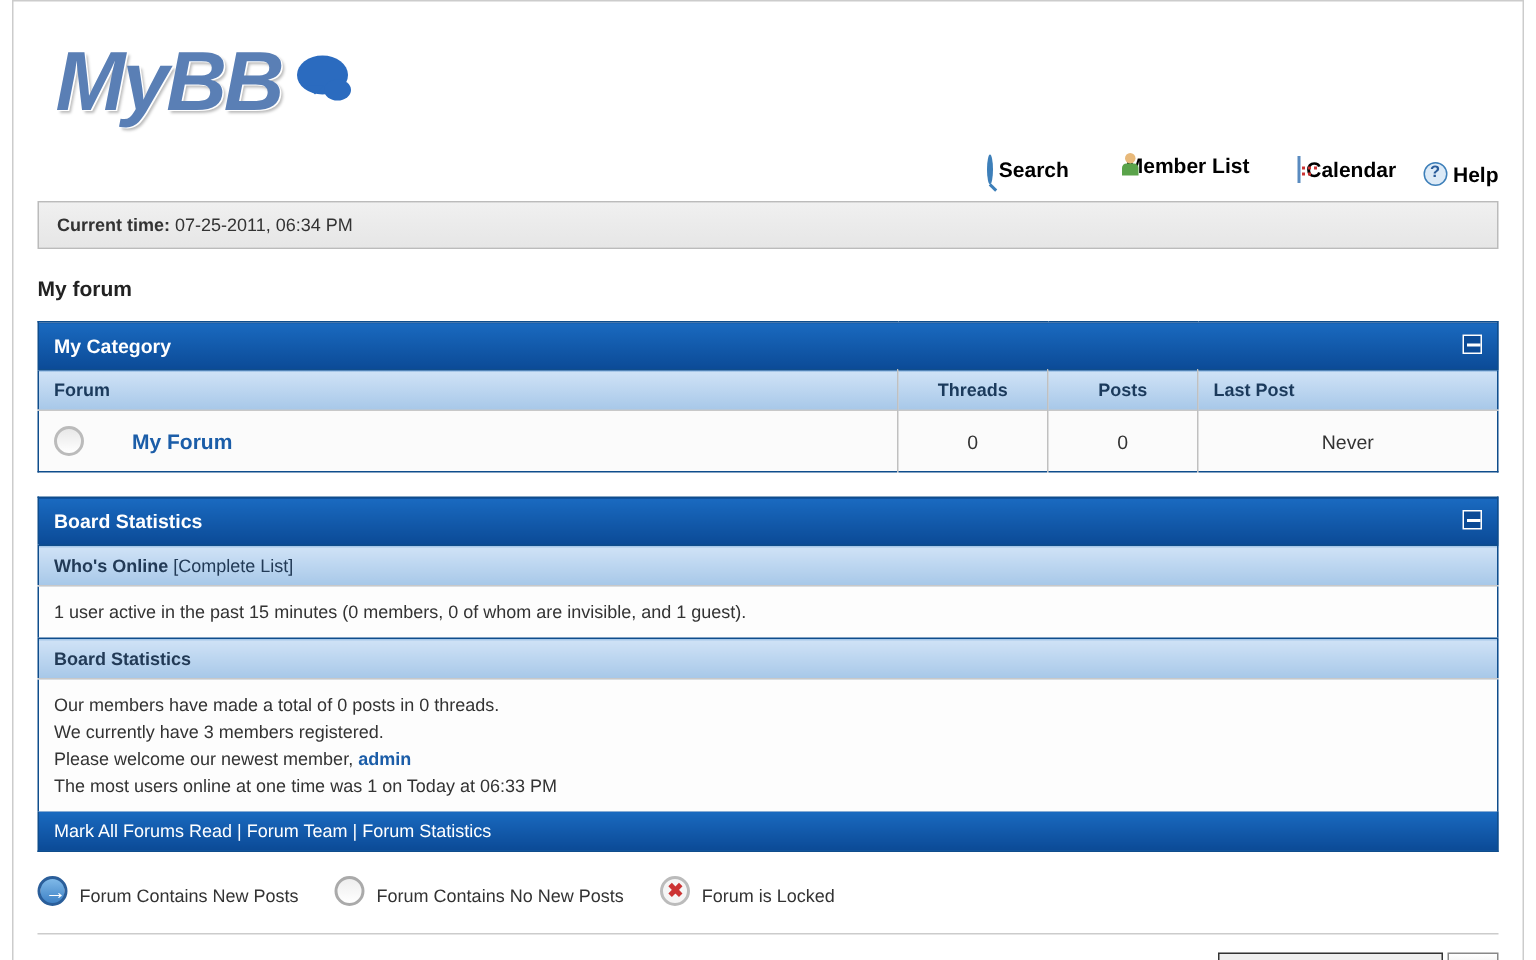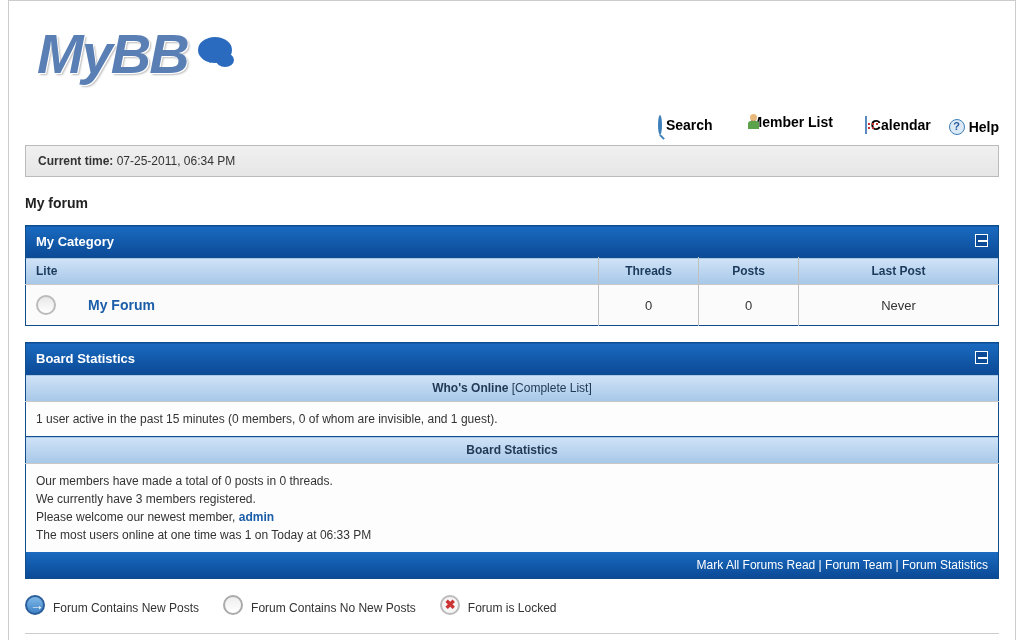--- a/index.html
+++ b/index.html
@@ -43,21 +43,21 @@
 .logo-speech .small {
   position: absolute; left: 24px; top: 18px; width: 18px; height: 14px;
   background: #2b6bbf; border-radius: 50%;
 }
 .toplinks {
   text-align: right;
   padding: 6px 16px 8px 0;
   font-weight: bold;
   font-size: 14px;
 }
-.toplinks .item { display: inline-flex; align-items: center; margin-left: 14px; color: #000; text-decoration: none; cursor: pointer; margin-top: 12px; }
+.toplinks .item { display: inline-flex; align-items: center; margin-left: 14px; color: #000; text-decoration: none; cursor: pointer; }
 .toplinks .icon { width: 16px; height: 16px; margin-right: 4px; display: inline-block; }
 .icon-search {
   border-radius: 50%; border: 2px solid #3d7fb9; width: 9px; height: 9px; position: relative;
 }
 .icon-search:after { content:""; position:absolute; right:-5px; bottom:-5px; width:6px; height:2px; background:#3d7fb9; transform:rotate(45deg); }
 .icon-person {
   position: relative; width:16px; height:16px;
 }
 .icon-person:before { content:""; position:absolute; left:4px; top:0; width:7px; height:7px; background:#e8b97a; border-radius:50%; }
 .icon-person:after { content:""; position:absolute; left:2px; top:7px; width:11px; height:8px; background:#5aa34a; border-radius:3px 3px 0 0; }
@@ -111,29 +111,28 @@
   width: 20px; height: 20px; border-radius: 50%; background: linear-gradient(#e8e8e8,#fff);
   border: 2px solid #bbb; display: inline-block; vertical-align: middle; margin-right: 12px;
 }
 a.flink { color: #1b5da8; font-weight: bold; text-decoration: none; font-size: 14px; }
 .subhead {
   background: linear-gradient(#cfe2f6,#a6c7e8);
   border-top: 1px solid #0f4d8c;
   font-weight: bold;
   color: #223a56;
   font-size: 12px;
-  text-align: center;
 }
 .subhead td, .tcat td { padding: 6px 10px; }
 .plain td { padding: 8px 10px; font-size: 12px; border-top: 1px solid #c8c8c8; background:#fdfdfd; line-height: 1.5; }
 .plain a { color: #1b5da8; text-decoration: none; }
 .tfoot {
   background: linear-gradient(#1a6ac0,#0b4a96);
   color: #fff;
-  text-align: right;
+  text-align: left;
   font-size: 12px;
   padding: 6px 10px;
 }
 .tfoot a { color: #fff; text-decoration: none; }
 .legend { margin: 0 16px 18px 16px; font-size: 12px; display: flex; align-items: flex-end; gap: 8px; }
 .legend .ic { width: 20px; height:20px; border-radius:50%; border:2px solid #aaa; background:linear-gradient(#eee,#fff); display:inline-block; vertical-align:middle; }
 .legend .ic-new {
   width: 20px; height: 20px; border-radius: 50%;
   background: linear-gradient(#7fb9e8,#3f82c6);
   border: 2px solid #2a5e9a; display:inline-block; vertical-align:middle; position:relative;
@@ -208,24 +207,24 @@
 
   <table class="tbl">
     <tbody>
         <tr class="thead-row">
           <td colspan="5" class="thead">
       <span>My Category</span>
       <span class="collapse-btn"></span>
     </td>
         </tr>
     <tr class="tcat">
-      <td colspan="2">Lite</td>
+      <td colspan="2">Forum</td>
       <td style="width:100px;text-align:center">Threads</td>
       <td style="width:100px;text-align:center">Posts</td>
-      <td style="width:200px;text-align:center">Last Post</td>
+      <td style="width:200px;text-align:left">Last Post</td>
     </tr>
     <tr class="trow">
       <td style="width:40px;border-right:none"><span class="forum-icon"></span></td>
       <td style="border-left:none"><a class="flink">My Forum</a></td>
       <td style="text-align:center">0</td>
       <td style="text-align:center">0</td>
       <td style="text-align:center">Never</td>
     </tr>
   </tbody>
     </table>

